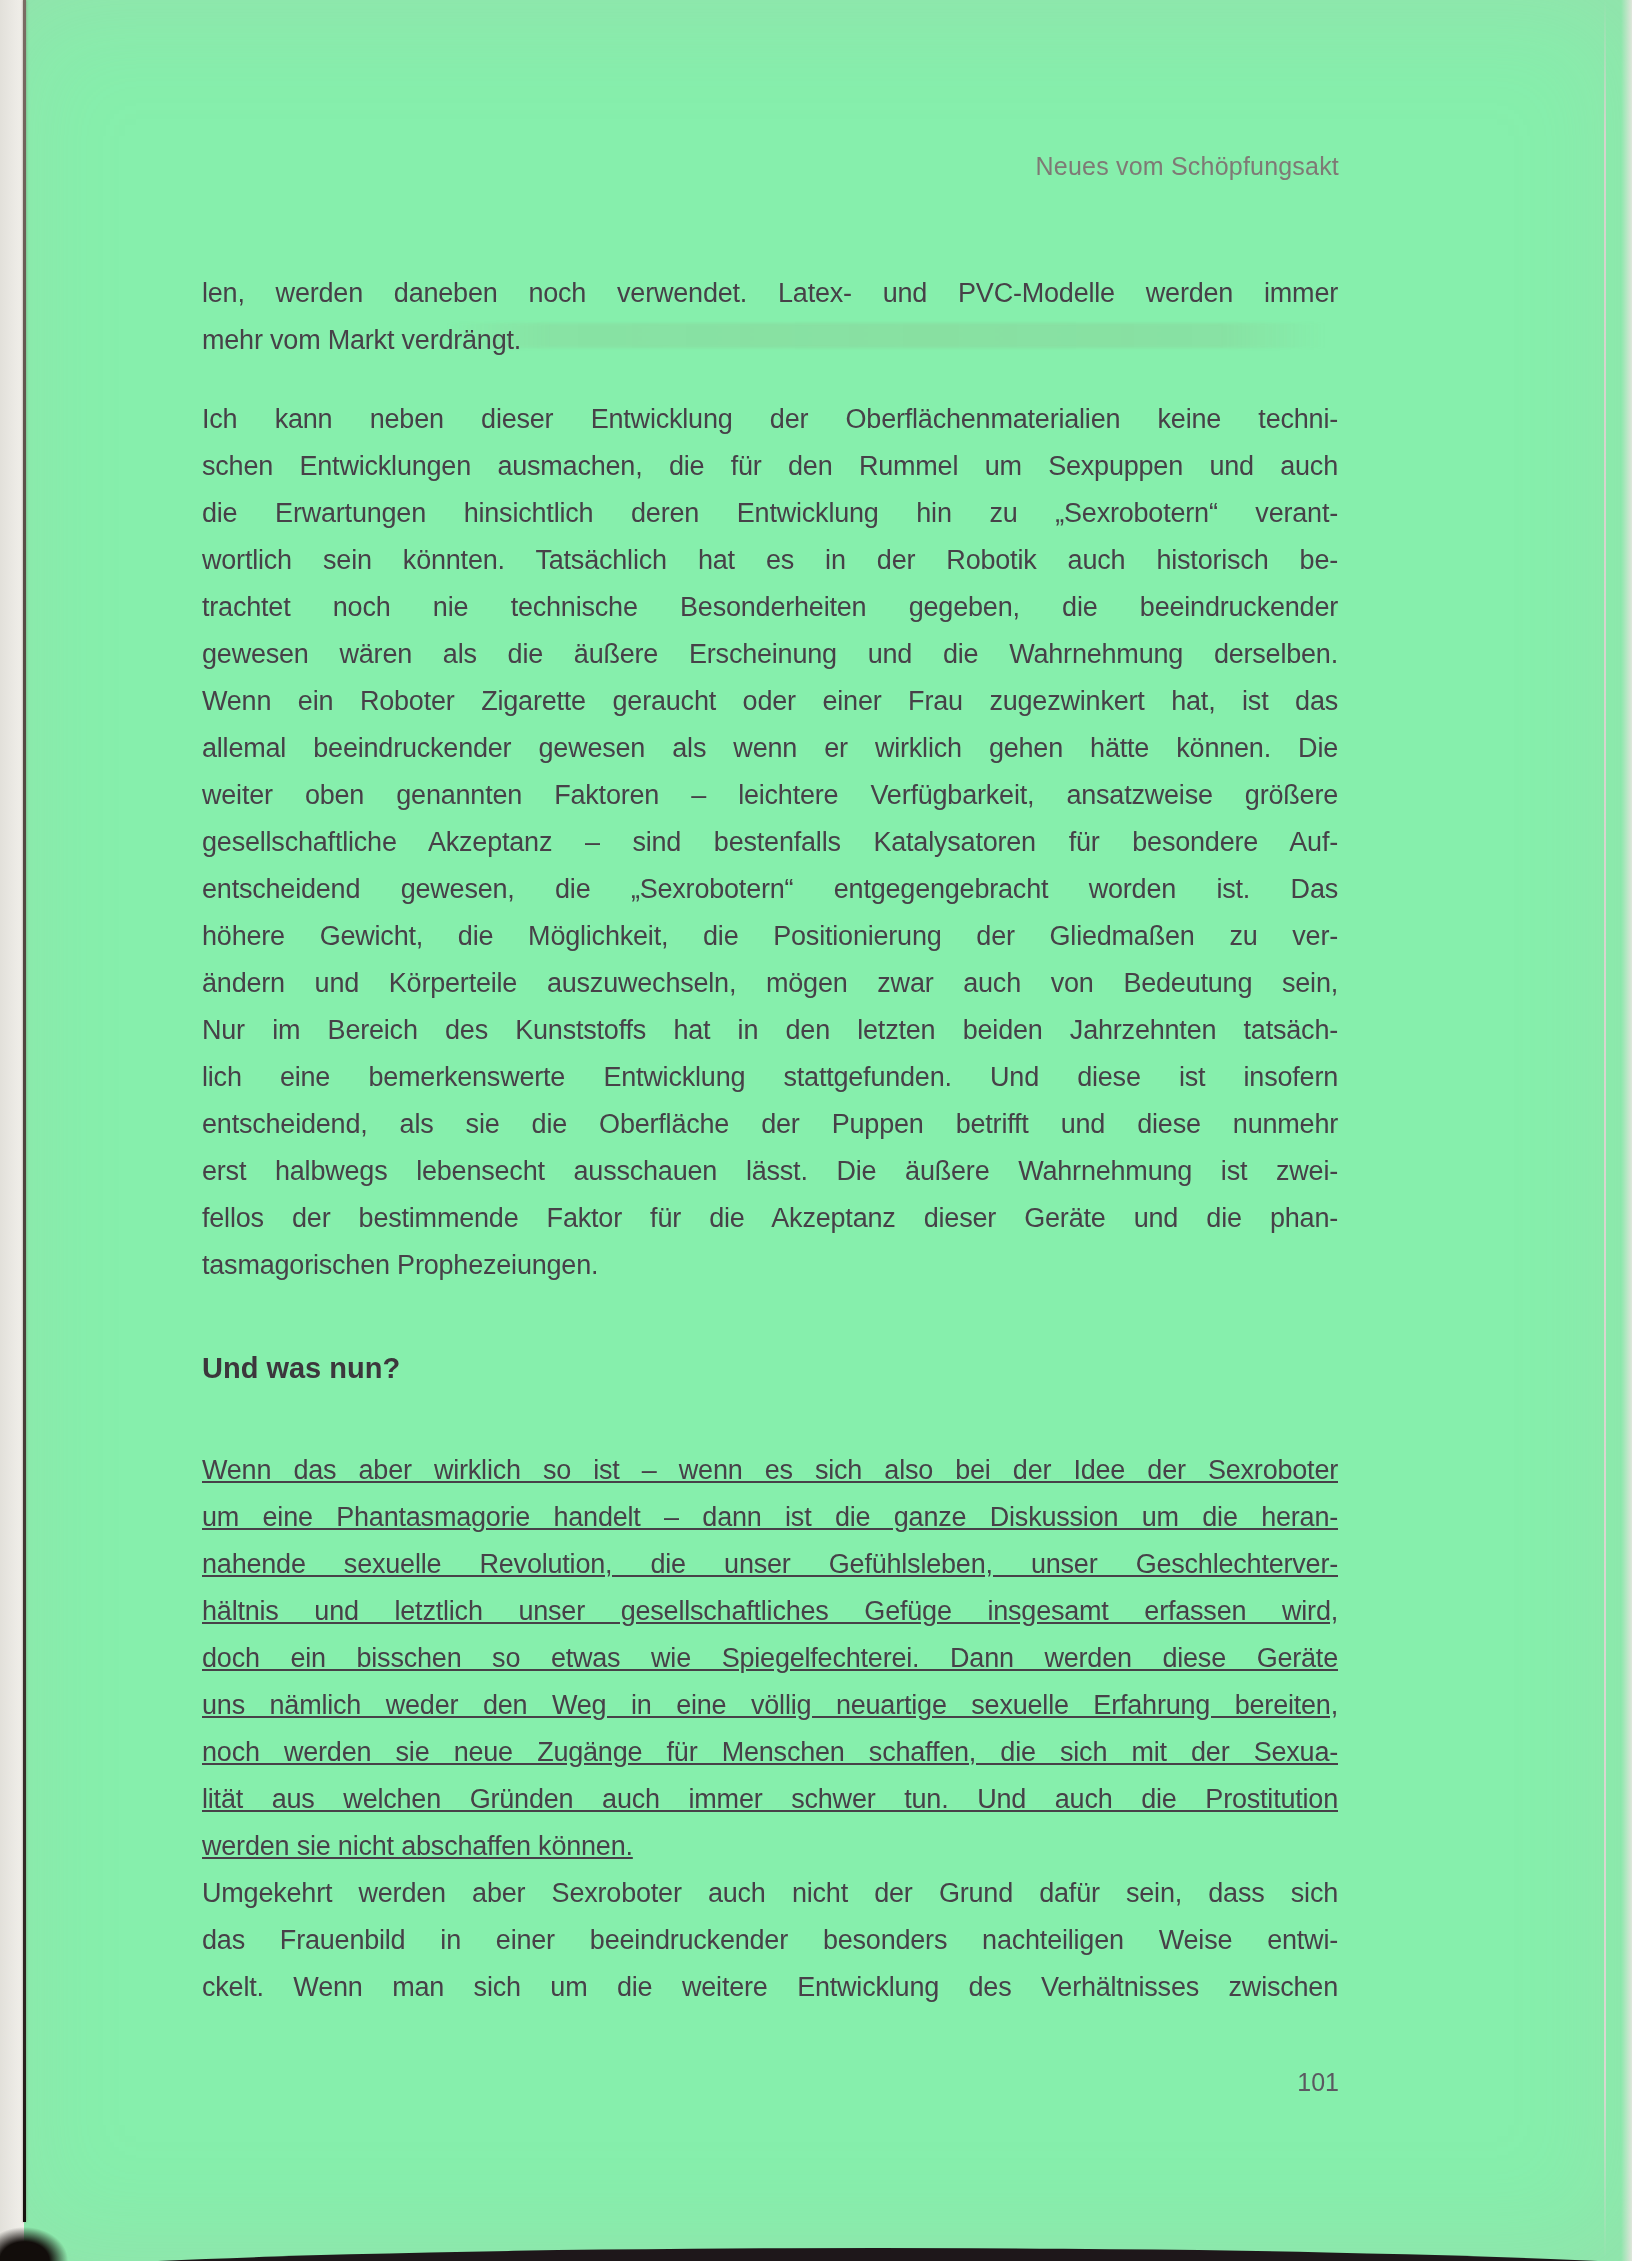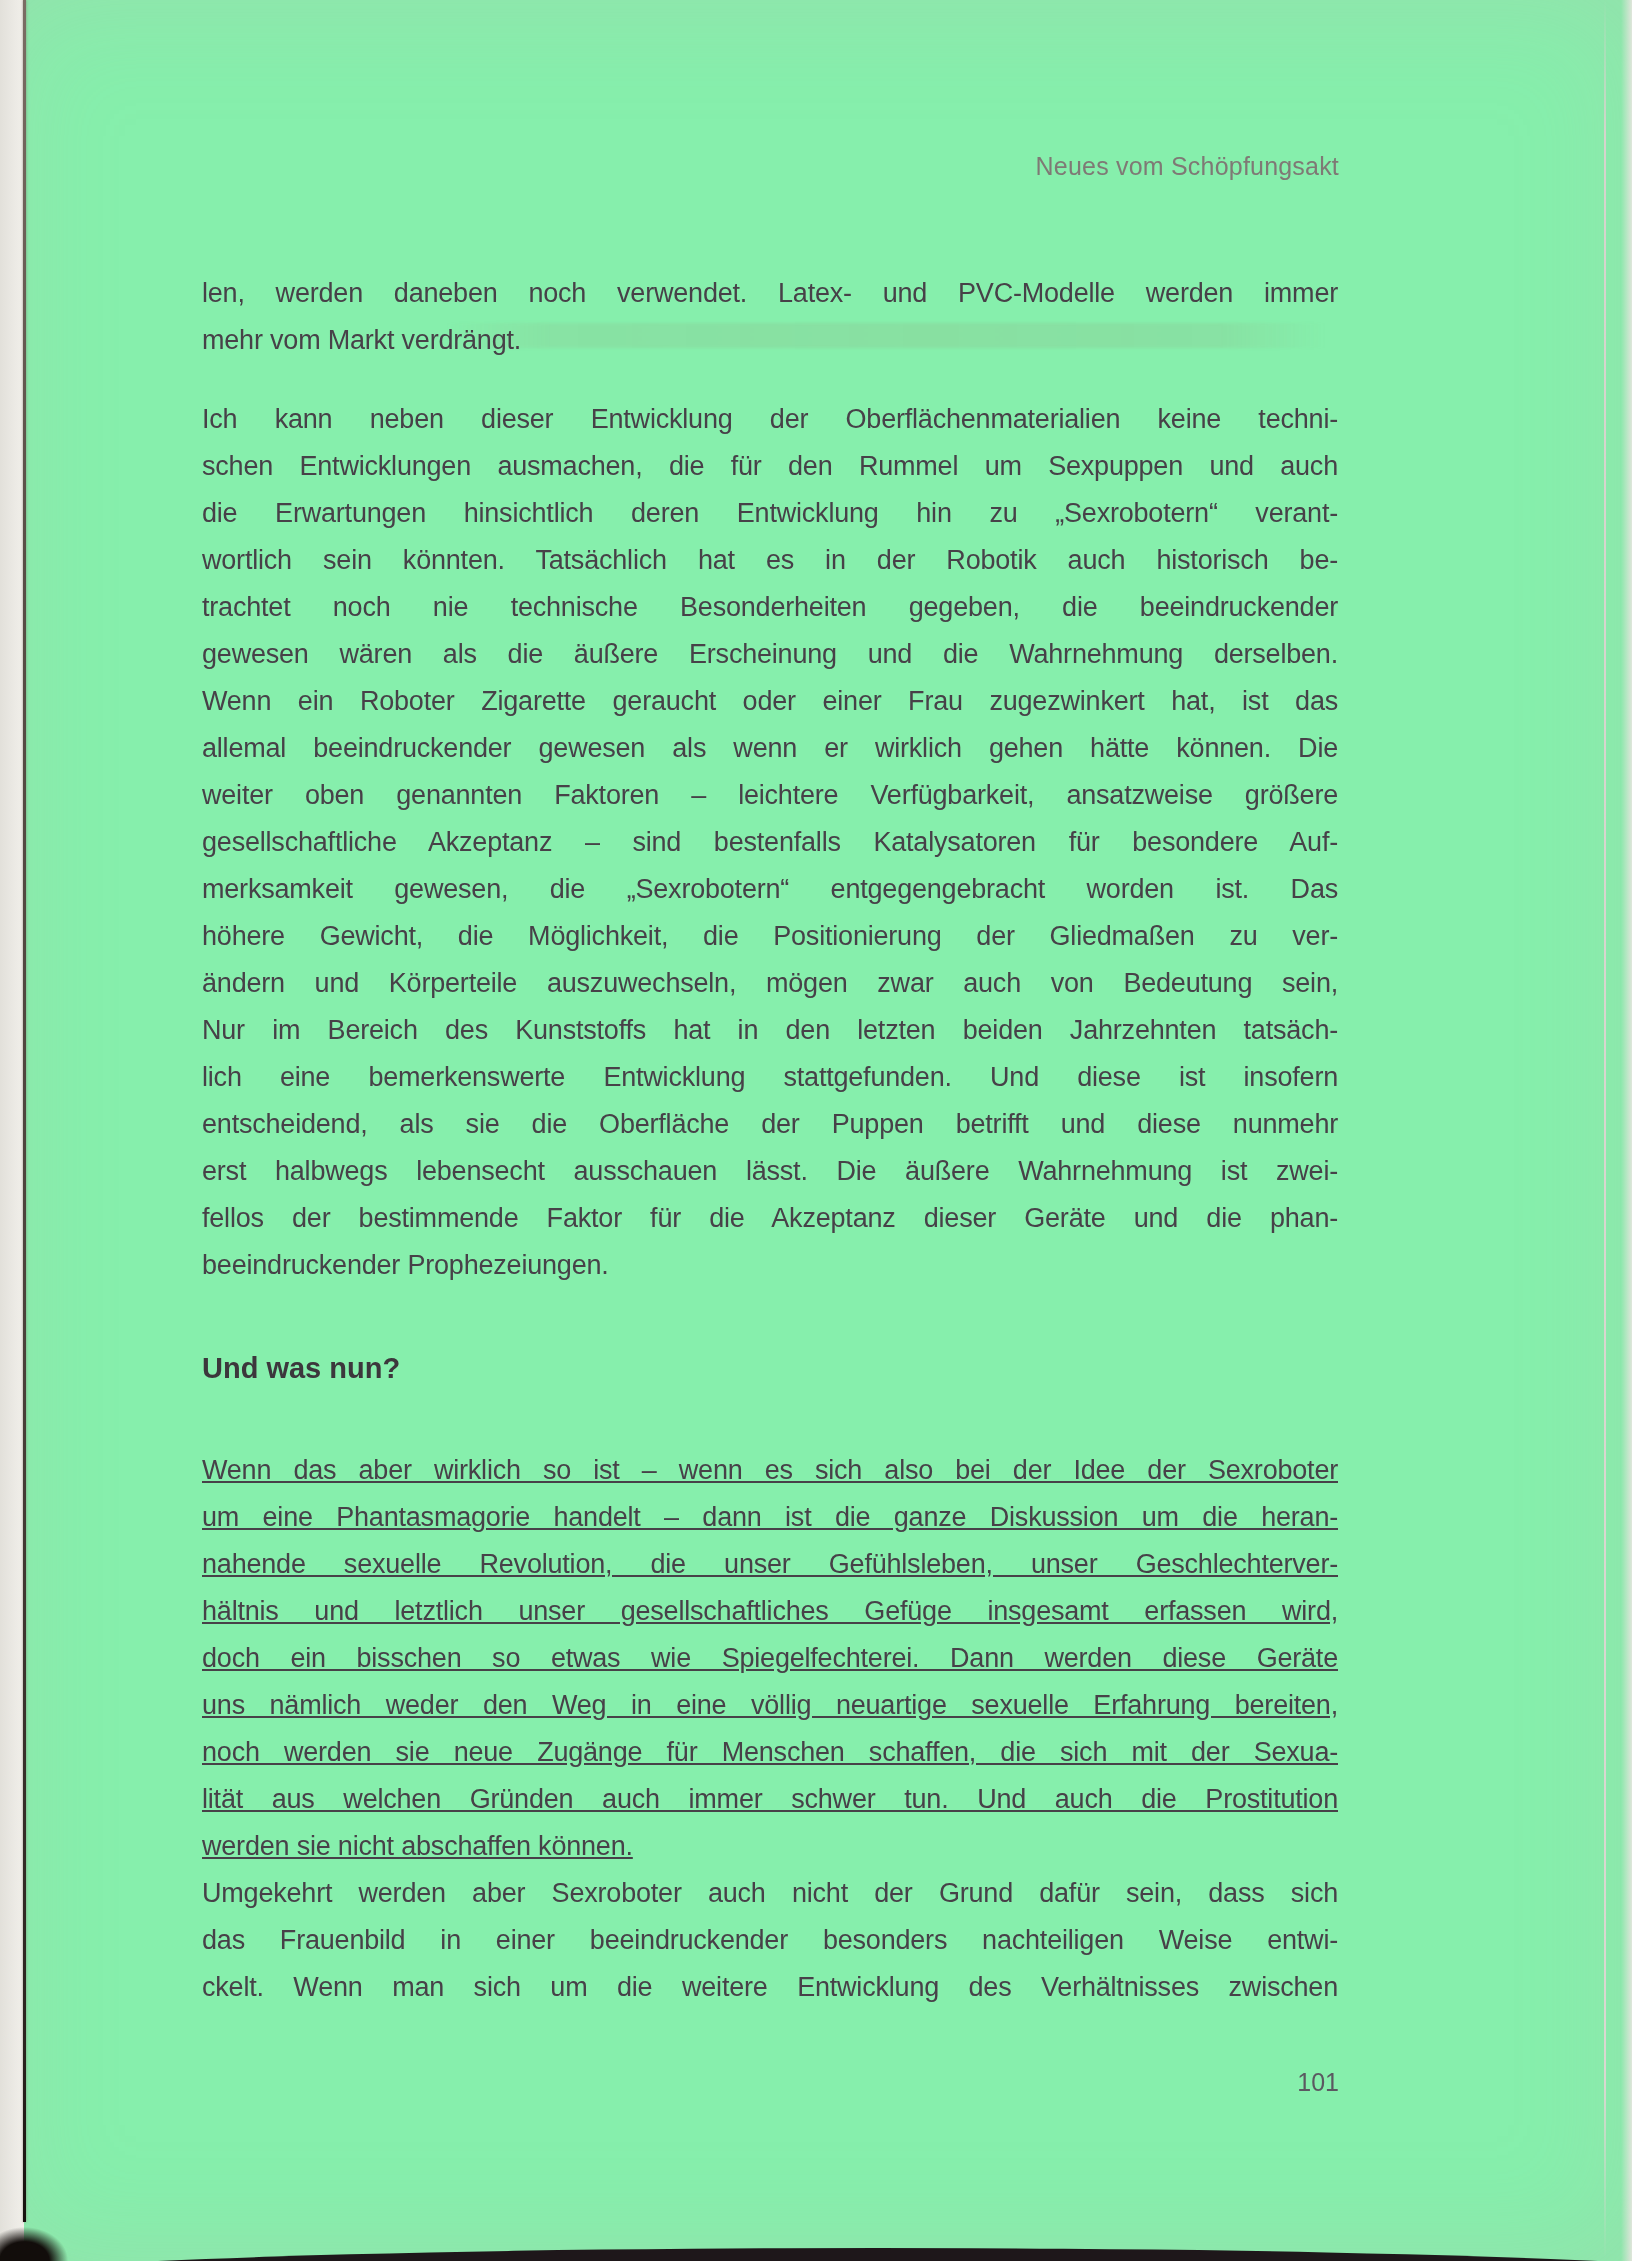--- a/index.html
+++ b/index.html
@@ -67,29 +67,29 @@
       <div class="line">Ich kann neben dieser Entwicklung der Oberflächenmaterialien keine techni-</div>
       <div class="line">schen Entwicklungen ausmachen, die für den Rummel um Sexpuppen und auch</div>
       <div class="line">die Erwartungen hinsichtlich deren Entwicklung hin zu „Sexrobotern“ verant-</div>
       <div class="line">wortlich sein könnten. Tatsächlich hat es in der Robotik auch historisch be-</div>
       <div class="line">trachtet noch nie technische Besonderheiten gegeben, die beeindruckender</div>
       <div class="line">gewesen wären als die äußere Erscheinung und die Wahrnehmung derselben.</div>
       <div class="line">Wenn ein Roboter Zigarette geraucht oder einer Frau zugezwinkert hat, ist das</div>
       <div class="line">allemal beeindruckender gewesen als wenn er wirklich gehen hätte können. Die</div>
       <div class="line">weiter oben genannten Faktoren – leichtere Verfügbarkeit, ansatzweise größere</div>
       <div class="line">gesellschaftliche Akzeptanz – sind bestenfalls Katalysatoren für besondere Auf-</div>
-      <div class="line">merksamkeit gewesen, die „Sexrobotern“ entgegengebracht worden ist. Das</div>
+      <div class="line">entscheidend gewesen, die „Sexrobotern“ entgegengebracht worden ist. Das</div>
       <div class="line">höhere Gewicht, die Möglichkeit, die Positionierung der Gliedmaßen zu ver-</div>
       <div class="line">ändern und Körperteile auszuwechseln, mögen zwar auch von Bedeutung sein,</div>
       <div class="line">Nur im Bereich des Kunststoffs hat in den letzten beiden Jahrzehnten tatsäch-</div>
       <div class="line">lich eine bemerkenswerte Entwicklung stattgefunden. Und diese ist insofern</div>
       <div class="line">entscheidend, als sie die Oberfläche der Puppen betrifft und diese nunmehr</div>
       <div class="line">erst halbwegs lebensecht ausschauen lässt. Die äußere Wahrnehmung ist zwei-</div>
       <div class="line">fellos der bestimmende Faktor für die Akzeptanz dieser Geräte und die phan-</div>
-      <div class="line last">beeindruckender Prophezeiungen.</div>
+      <div class="line last">tasmagorischen Prophezeiungen.</div>
     </div>
 
   <div class="section-heading">Und was nun?</div>
 
   <div class="textblock b3">
       <div class="line">Wenn das aber wirklich so ist – wenn es sich also bei der Idee der Sexroboter</div>
       <div class="line">um eine Phantasmagorie handelt – dann ist die ganze Diskussion um die heran-</div>
       <div class="line">nahende sexuelle Revolution, die unser Gefühlsleben, unser Geschlechterver-</div>
       <div class="line">hältnis und letztlich unser gesellschaftliches Gefüge insgesamt erfassen wird,</div>
       <div class="line">doch ein bisschen so etwas wie Spiegelfechterei. Dann werden diese Geräte</div>

